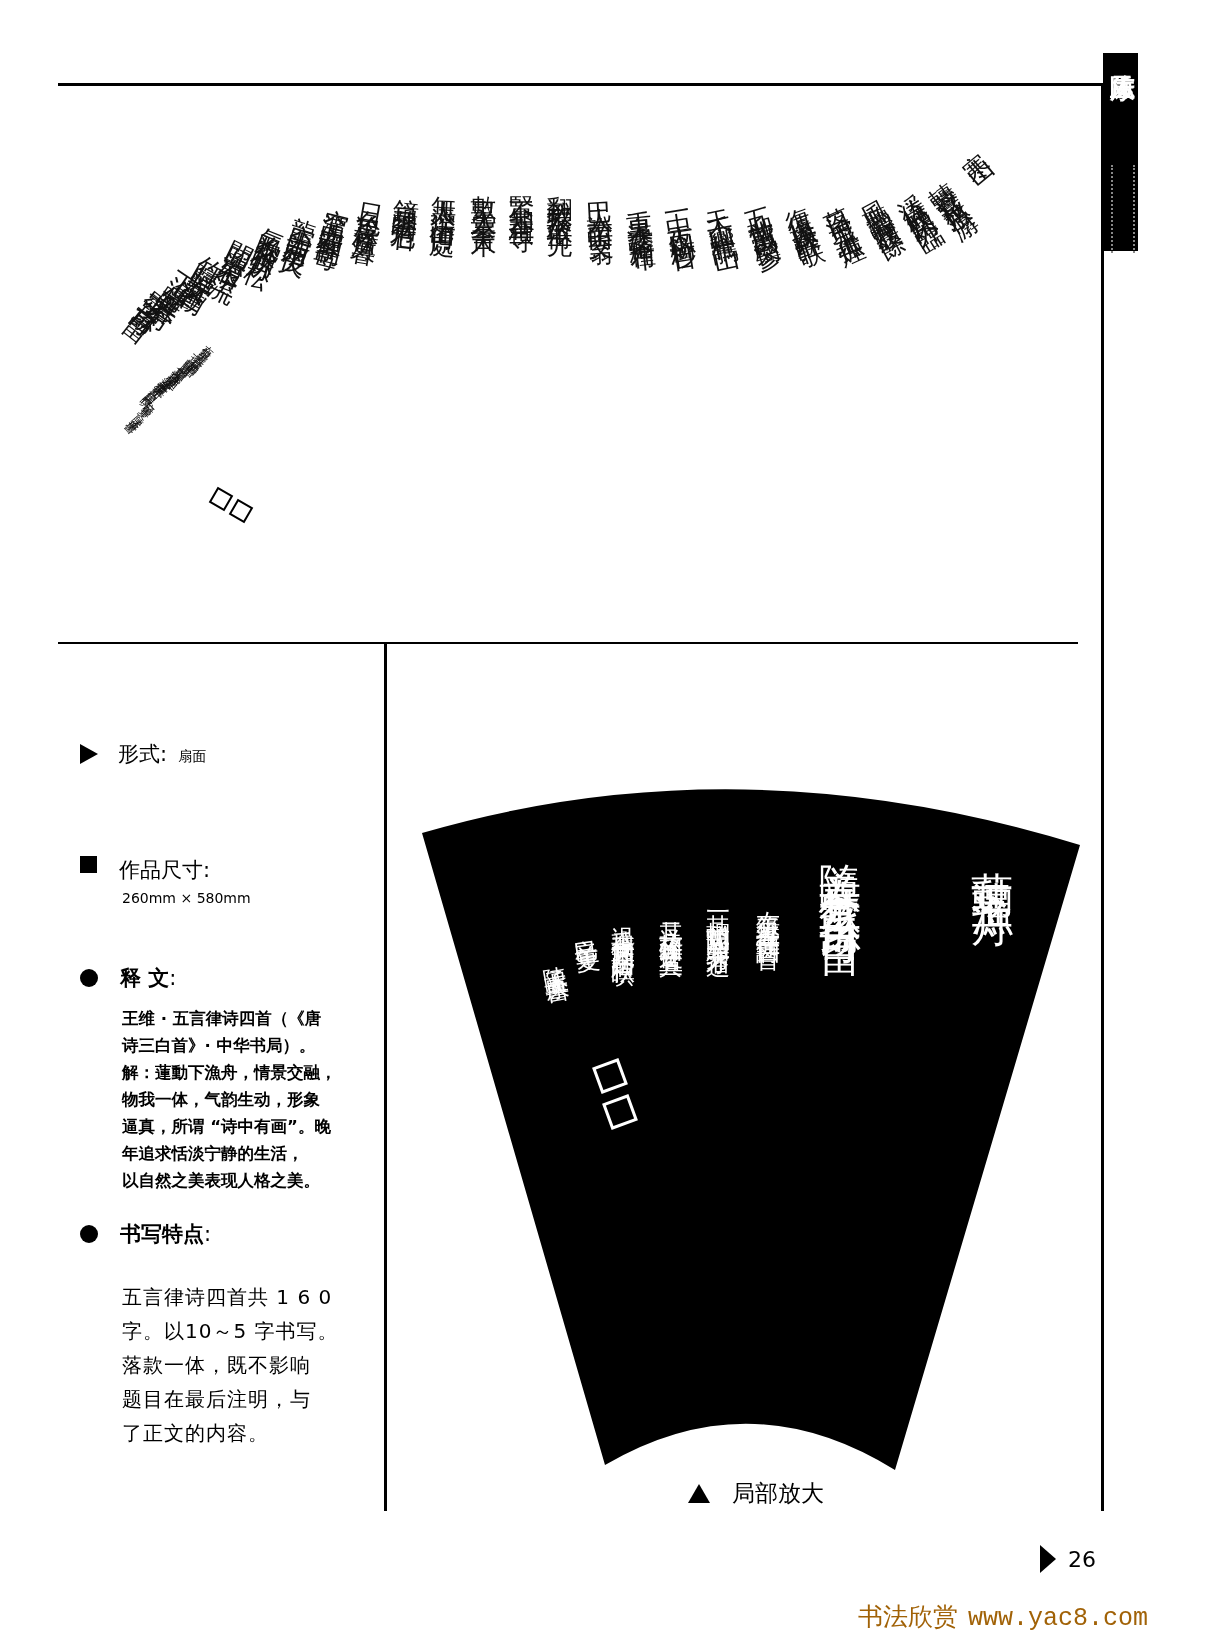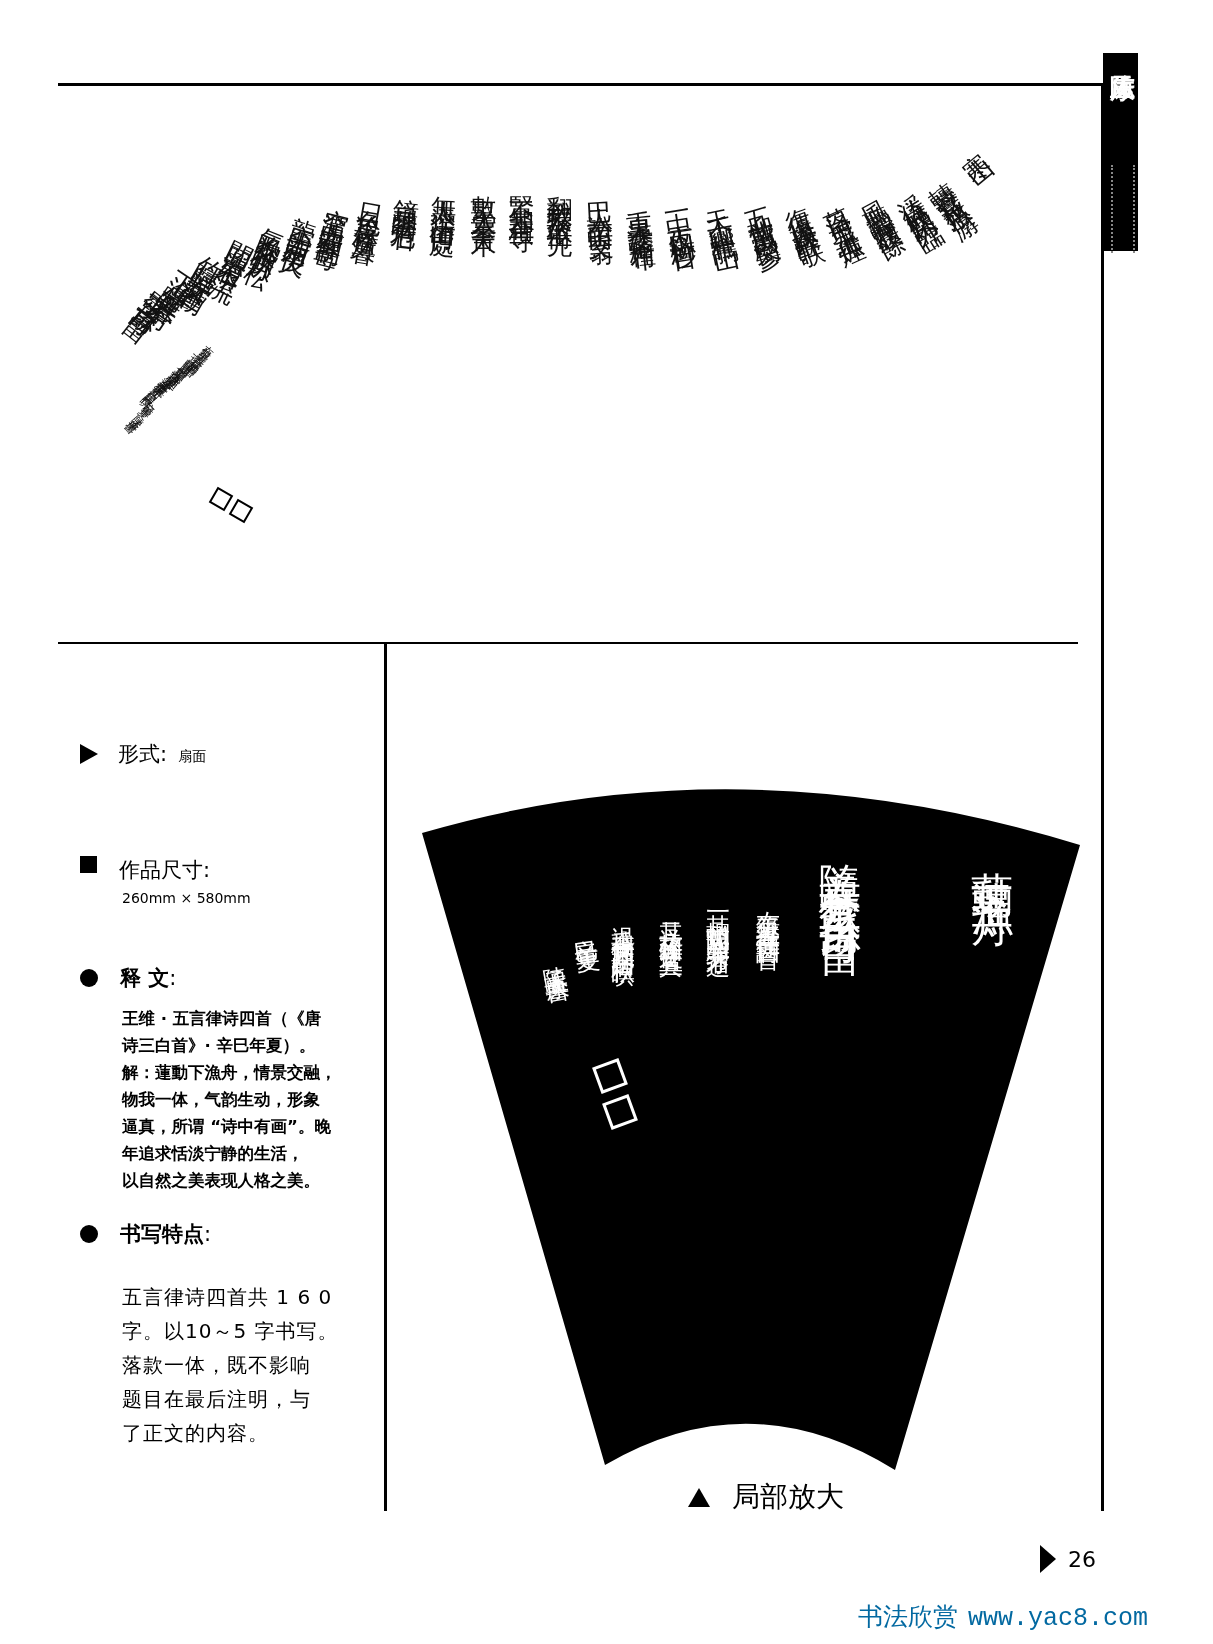--- a/index.html
+++ b/index.html
@@ -38,27 +38,27 @@
   .para.big { font-size: 20px; line-height: 34px; width: 240px; letter-spacing: 1px; }
 
   
   .fan-black { position: absolute; left: 410px; top: 780px; width: 680px; height: 690px; }
   .fan-black svg { position: absolute; left: 0; top: 0; }
   .wcol { position: absolute; writing-mode: vertical-rl; color: #fff; font-family: "DejaVu Serif", serif; white-space: nowrap; }
   .wcol.big { font-size: 42px; line-height: 44px; letter-spacing: 8px; }
   .wcol.sm { font-size: 24px; line-height: 26px; letter-spacing: 4px; }
   .wseal { position: absolute; width: 22px; height: 22px; border: 3px solid #fff; transform: rotate(-20deg); }
 
-  .caption { position: absolute; left: 688px; top: 1478px; font-size: 28px; display: flex; align-items: center; gap: 22px; }
+  .caption { position: absolute; left: 688px; top: 1478px; font-size: 23px; display: flex; align-items: center; gap: 22px; }
   .tri-up { width: 0; height: 0; border-left: 11px solid transparent; border-right: 11px solid transparent; border-bottom: 19px solid #000; }
 
   .pagenum { position: absolute; left: 1040px; top: 1545px; display: flex; align-items: center; gap: 12px; font-size: 22px; }
   .pagenum .tri { width: 0; height: 0; border-top: 14px solid transparent; border-bottom: 14px solid transparent; border-left: 16px solid #000; }
 
-  .watermark { position: absolute; left: 858px; top: 1600px; color: #0369a1; font-family: "DejaVu Serif", serif; font-size: 25px; white-space: nowrap; }
+  .watermark { position: absolute; left: 858px; top: 1600px; color: #a16207; font-family: "DejaVu Serif", serif; font-size: 25px; white-space: nowrap; }
   .watermark .url { font-family: "Liberation Mono", "DejaVu Sans Mono", monospace; font-size: 25px; margin-left: 10px; }
 </style>
 </head>
 <body>
 
 <div class="rule" style="left:58px; top:83px; width:1046px; height:3px;"></div>
 <div class="rule" style="left:58px; top:642px; width:1020px; height:2px;"></div>
 <div class="rule" style="left:384px; top:643px; width:3px; height:868px;"></div>
 <div class="rule" style="left:1101px; top:84px; width:3px; height:1427px;"></div>
 
@@ -124,21 +124,21 @@
 <div class="abs" style="left:122px; top:890px; font-size:14px;">260mm × 580mm</div>
 
 <div class="info" style="top:964px; display:flex; align-items:center; gap:22px;">
   <span class="bullet-dot"></span>
   <span>
     <span class="label bold">释 文</span><span class="label">:</span>
   </span>
 </div>
 <div class="para" style="left:122px; top:1005px;font-weight:bold;">
   <div>王维 · 五言律诗四首（《唐</div>
-  <div>诗三白首》· 辛巳年夏）。</div>
+  <div>诗三白首》· 中华书局）。</div>
   <div>解：蓮動下漁舟，情景交融，</div>
   <div>物我一体，气韵生动，形象</div>
   <div>逼真，所谓 “诗中有画”。晚</div>
   <div>年追求恬淡宁静的生活，</div>
   <div>以自然之美表现人格之美。</div>
 </div>
 
 <div class="info" style="top:1220px; display:flex; align-items:center; gap:22px;">
   <span class="bullet-dot"></span>
   <span>

